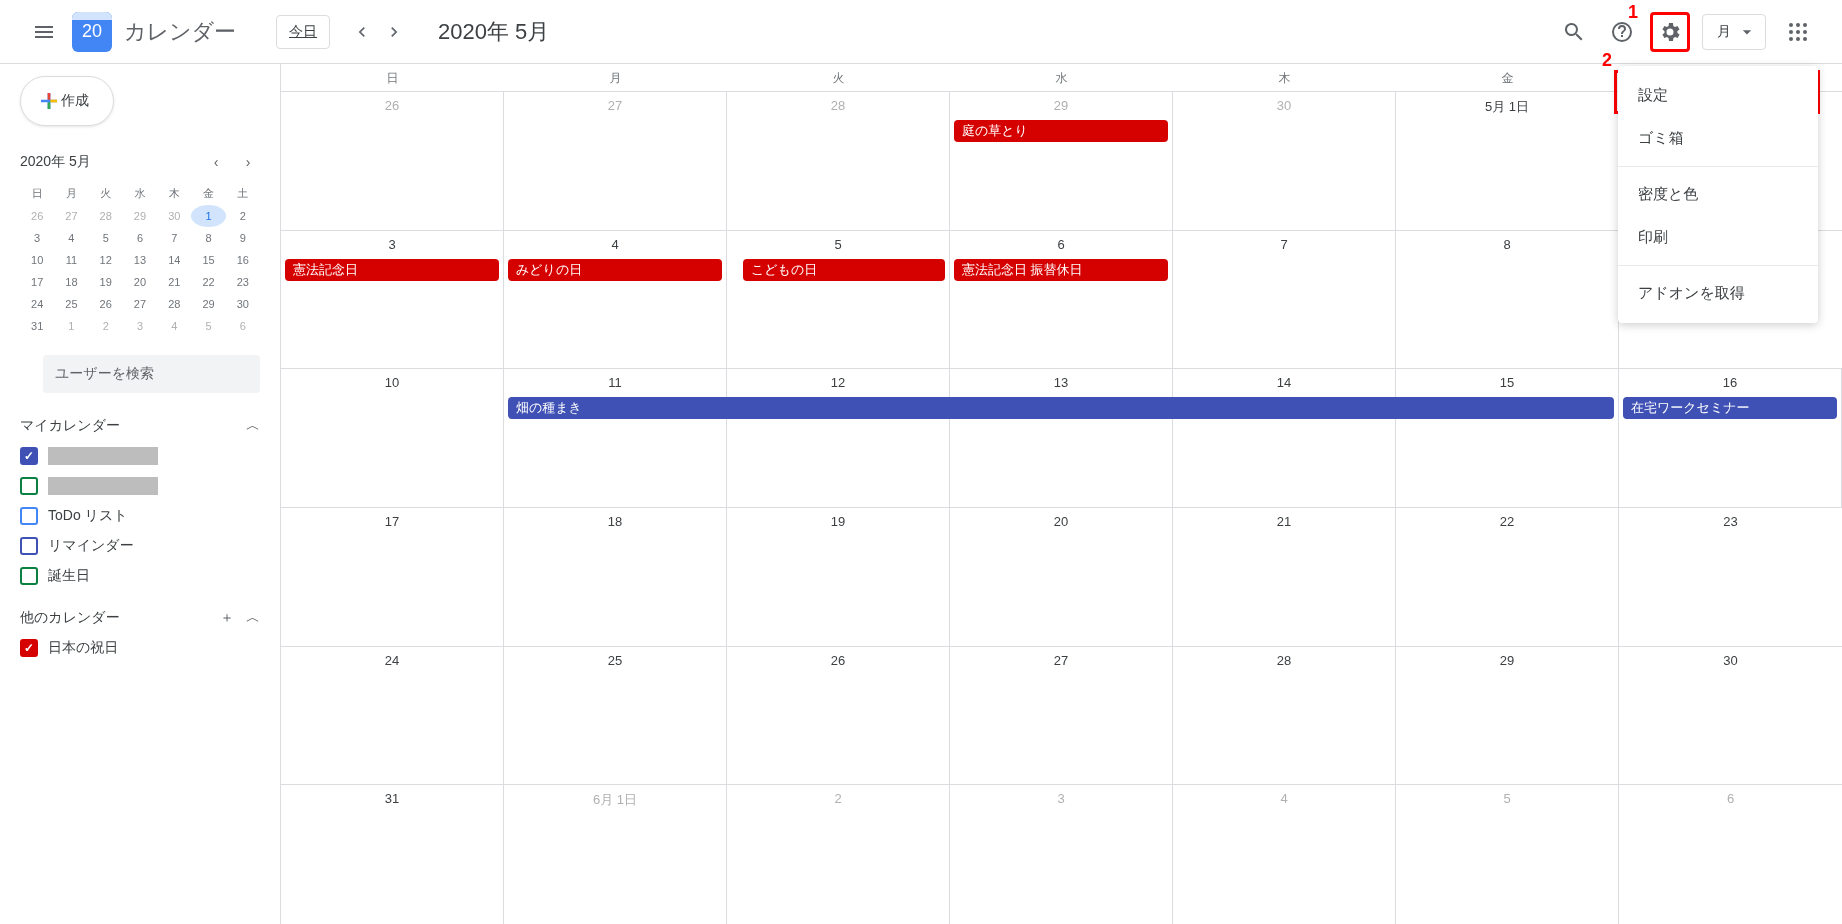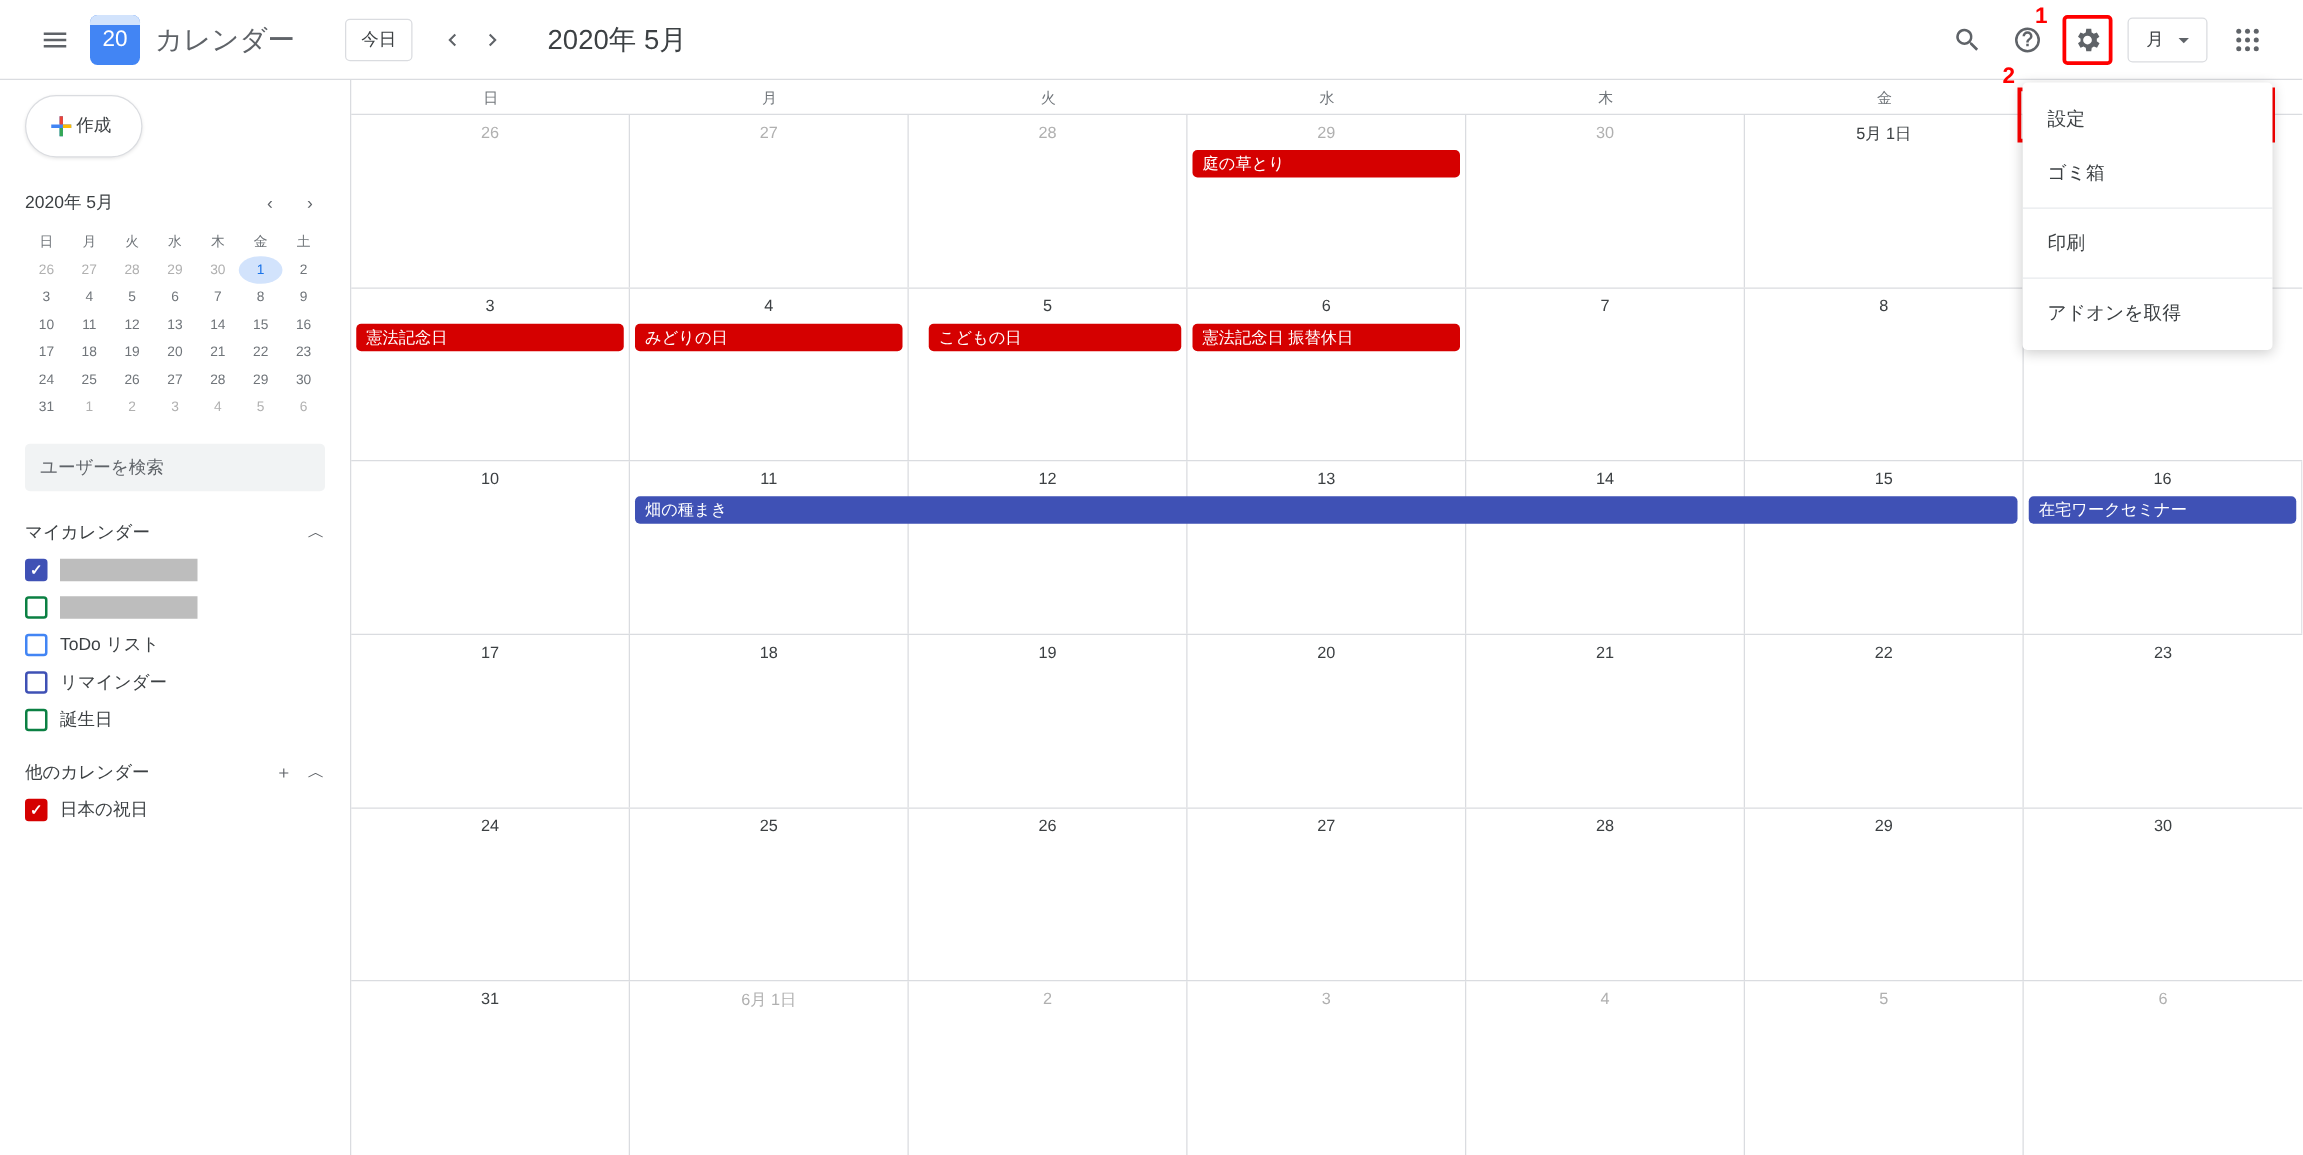--- a/index.html
+++ b/index.html
@@ -6,21 +6,21 @@
 body { width: 1842px; height: 924px; background: #fff; color: #3c4043; overflow: hidden; position: relative; }
 
 
 .header { height: 64px; border-bottom: 1px solid #dadce0; display: flex; align-items: center; padding: 0 20px; }
 .menu-btn { width: 48px; height: 48px; display: flex; align-items: center; justify-content: center; border-radius: 50%; cursor: pointer; }
 .logo-block { display: flex; align-items: center; margin-left: 4px; margin-right: 40px; }
 .logo-icon { width: 40px; height: 40px; background: #4285f4; border-radius: 6px; color: #fff; font-size: 18px; font-weight: 500; display: flex; align-items: center; justify-content: center; margin-right: 12px; position:relative;}
 .logo-icon::before{content:"";position:absolute;top:0;left:0;right:0;height:8px;background:#d2e3fc;border-radius:6px 6px 0 0;}
 .logo-icon span{position:relative;}
 .app-name { font-size: 22px; color: #5f6368; }
-.today-btn { border: 1px solid #dadce0; border-radius: 4px; padding: 7px 12px; font-size: 14px; color: #3c4043; background: #fff; cursor: pointer; margin-right: 16px; }
+.today-btn { border: 1px solid #dadce0; border-radius: 4px; padding: 7px 12px; font-size: 14px; color: #3c4043; background: #fff; cursor: pointer; margin-right: 16px; text-decoration: underline; }
 .nav-arrows { display: flex; align-items: center; }
 .nav-arrow { width: 32px; height: 32px; display: flex; align-items: center; justify-content: center; cursor: pointer; border-radius: 50%; color: #5f6368; }
 .current-date { font-size: 22px; color: #3c4043; margin-left: 28px; }
 .header-spacer { flex: 1; }
 .header-icon { width: 40px; height: 40px; display: flex; align-items: center; justify-content: center; cursor: pointer; border-radius: 50%; color: #5f6368; margin: 0 4px; }
 .view-switch { border: 1px solid #dadce0; border-radius: 4px; padding: 7px 8px 7px 14px; font-size: 14px; color: #3c4043; display: flex; align-items: center; gap: 6px; cursor: pointer; margin: 0 8px; }
 .settings-highlight { border: 3px solid #ff0000; border-radius: 4px; }
 .red-num { position: absolute; color: #ff0000; font-weight: bold; font-size: 18px; }
 
 
@@ -30,21 +30,21 @@
 .create-btn .plus{width:24px;height:24px;}
 .create-btn span.label{font-size:14px;color:#3c4043;}
 .mini-header { display: flex; align-items: center; justify-content: space-between; font-size: 14px; color: #3c4043; margin-bottom: 8px; }
 .mini-nav { display: flex; gap: 8px; }
 .mini-nav span { cursor: pointer; color:#5f6368; width:24px; height:24px; display:flex; align-items:center; justify-content:center;}
 .mini-cal { width: 100%; border-collapse: collapse; font-size: 11px; color: #70757a; }
 .mini-cal th { font-weight: 400; padding: 4px 0; width:14.28%; }
 .mini-cal td { text-align: center; padding: 5px 0; cursor: pointer; }
 .mini-cal td.circled { background: #d2e3fc; border-radius: 50%; color:#1a73e8;}
 .mini-cal td.dim { color: #b0b0b0; }
-.search-people { margin-top: 18px; background: #f1f3f4; border-radius: 4px; padding: 10px 12px; font-size: 14px; color: #5f6368; }
+.search-people { margin-top: 18px; background: #f1f3f4; border-radius: 4px; padding: 10px 12px; font-size: 14px; color: #5f6368; margin-left: 23px; }
 .section-header { display: flex; justify-content: space-between; align-items: center; margin-top: 24px; font-size: 14px; color: #3c4043; }
 .section-header .tools{display:flex;gap:12px;color:#5f6368;}
 .cal-list { margin-top: 12px; display: flex; flex-direction: column; gap: 12px; }
 .cal-item { display: flex; align-items: center; gap: 10px; font-size: 14px; color: #3c4043; cursor:pointer;}
 .cal-check { width: 18px; height: 18px; border: 2px solid; border-radius: 3px; display: flex; align-items: center; justify-content: center; flex-shrink:0;}
 .cal-check.checked::after{content:"✓";color:#fff;font-size:12px;font-weight:bold;}
 .blank-name{background:#bdbdbd;width:110px;height:18px;}
 
 
 .grid-area { flex: 1; border-left: 1px solid #dadce0; position: relative; }
@@ -424,18 +424,19 @@
           </div>
       </div>
     </div>
   </div>
 </div>
 
 <div class="settings-menu">
   <div class="item">設定</div>
   <div class="item">ゴミ箱</div>
   <hr>
+  <div class="item">密度と色</div>
   <div class="item">印刷</div>
   <hr>
   <div class="item">アドオンを取得</div>
 </div>
 <div class="menu-highlight" style="top:70px;right:22px;width:206px;height:44px;"></div>
 <span class="red-num" style="top:50px;right:230px;">2</span>
 
 </body></html>

